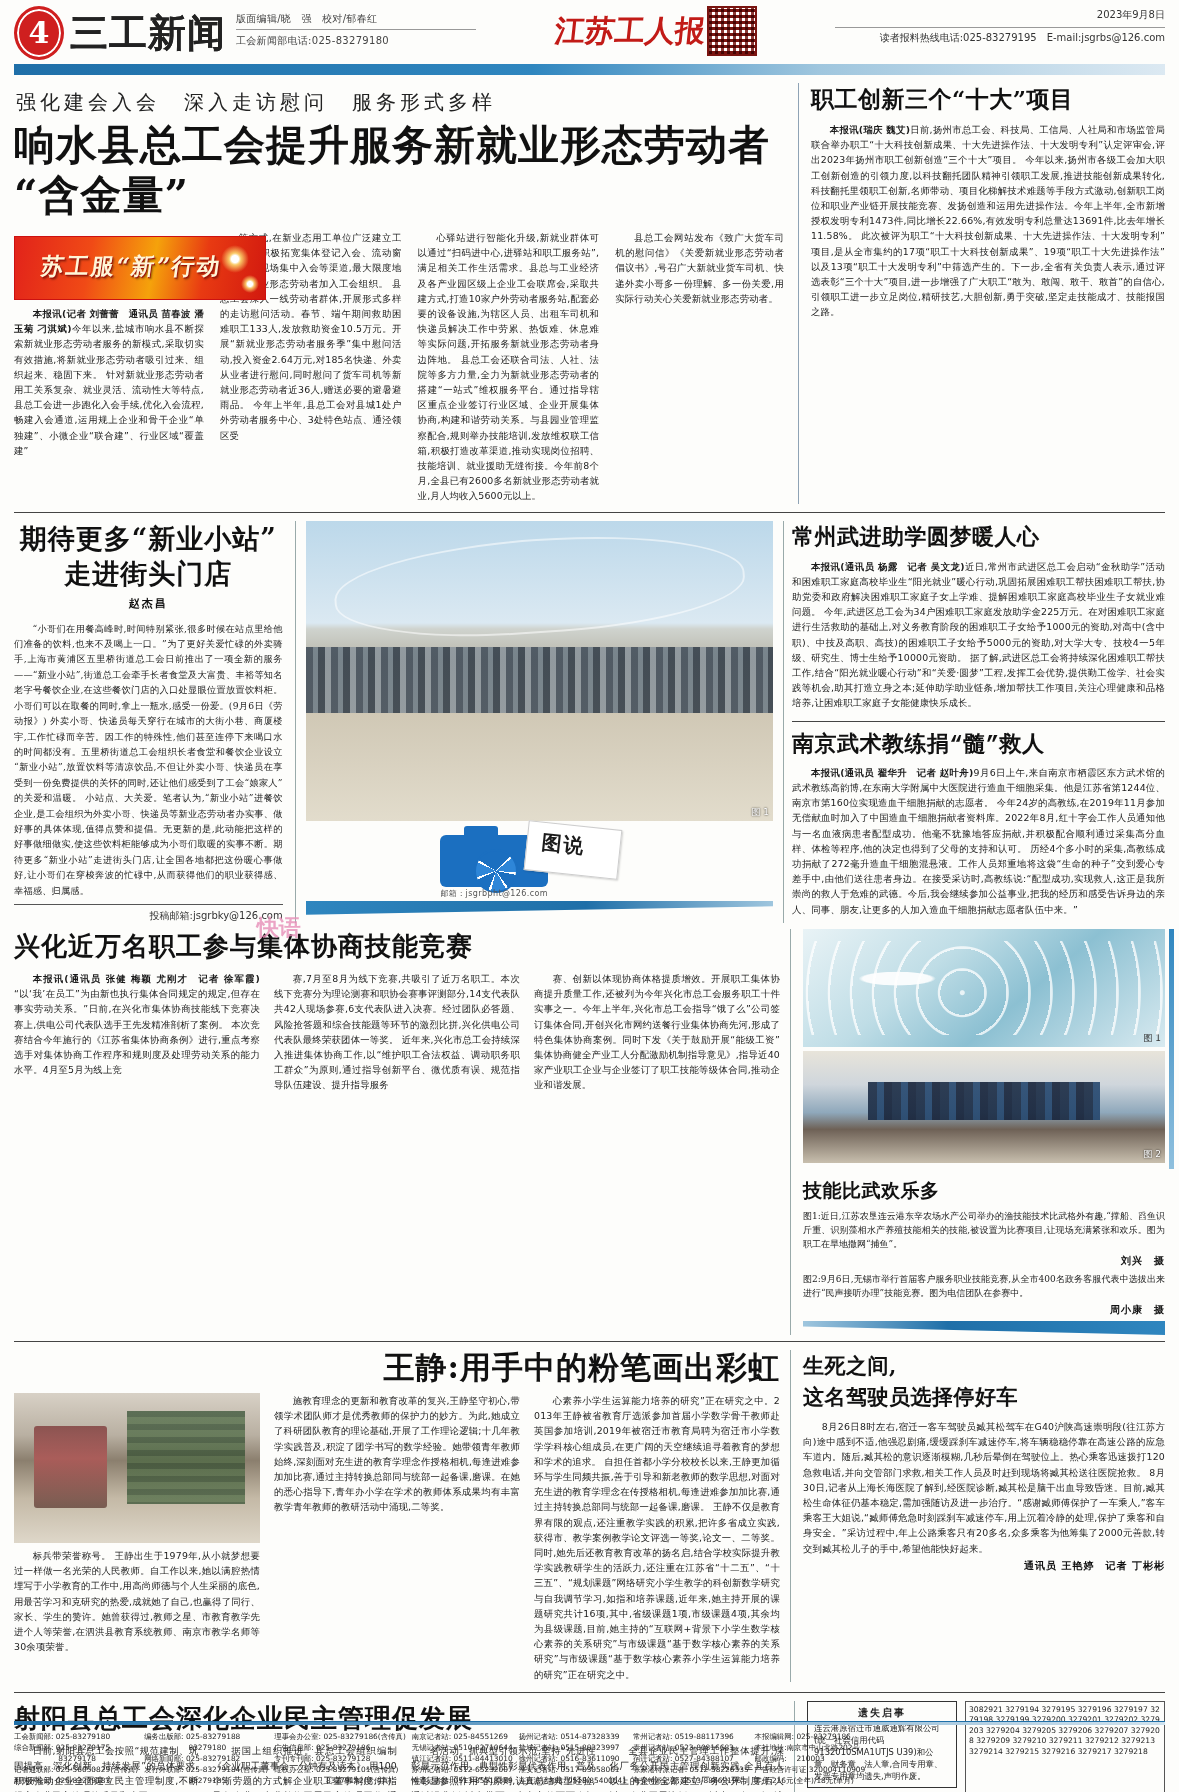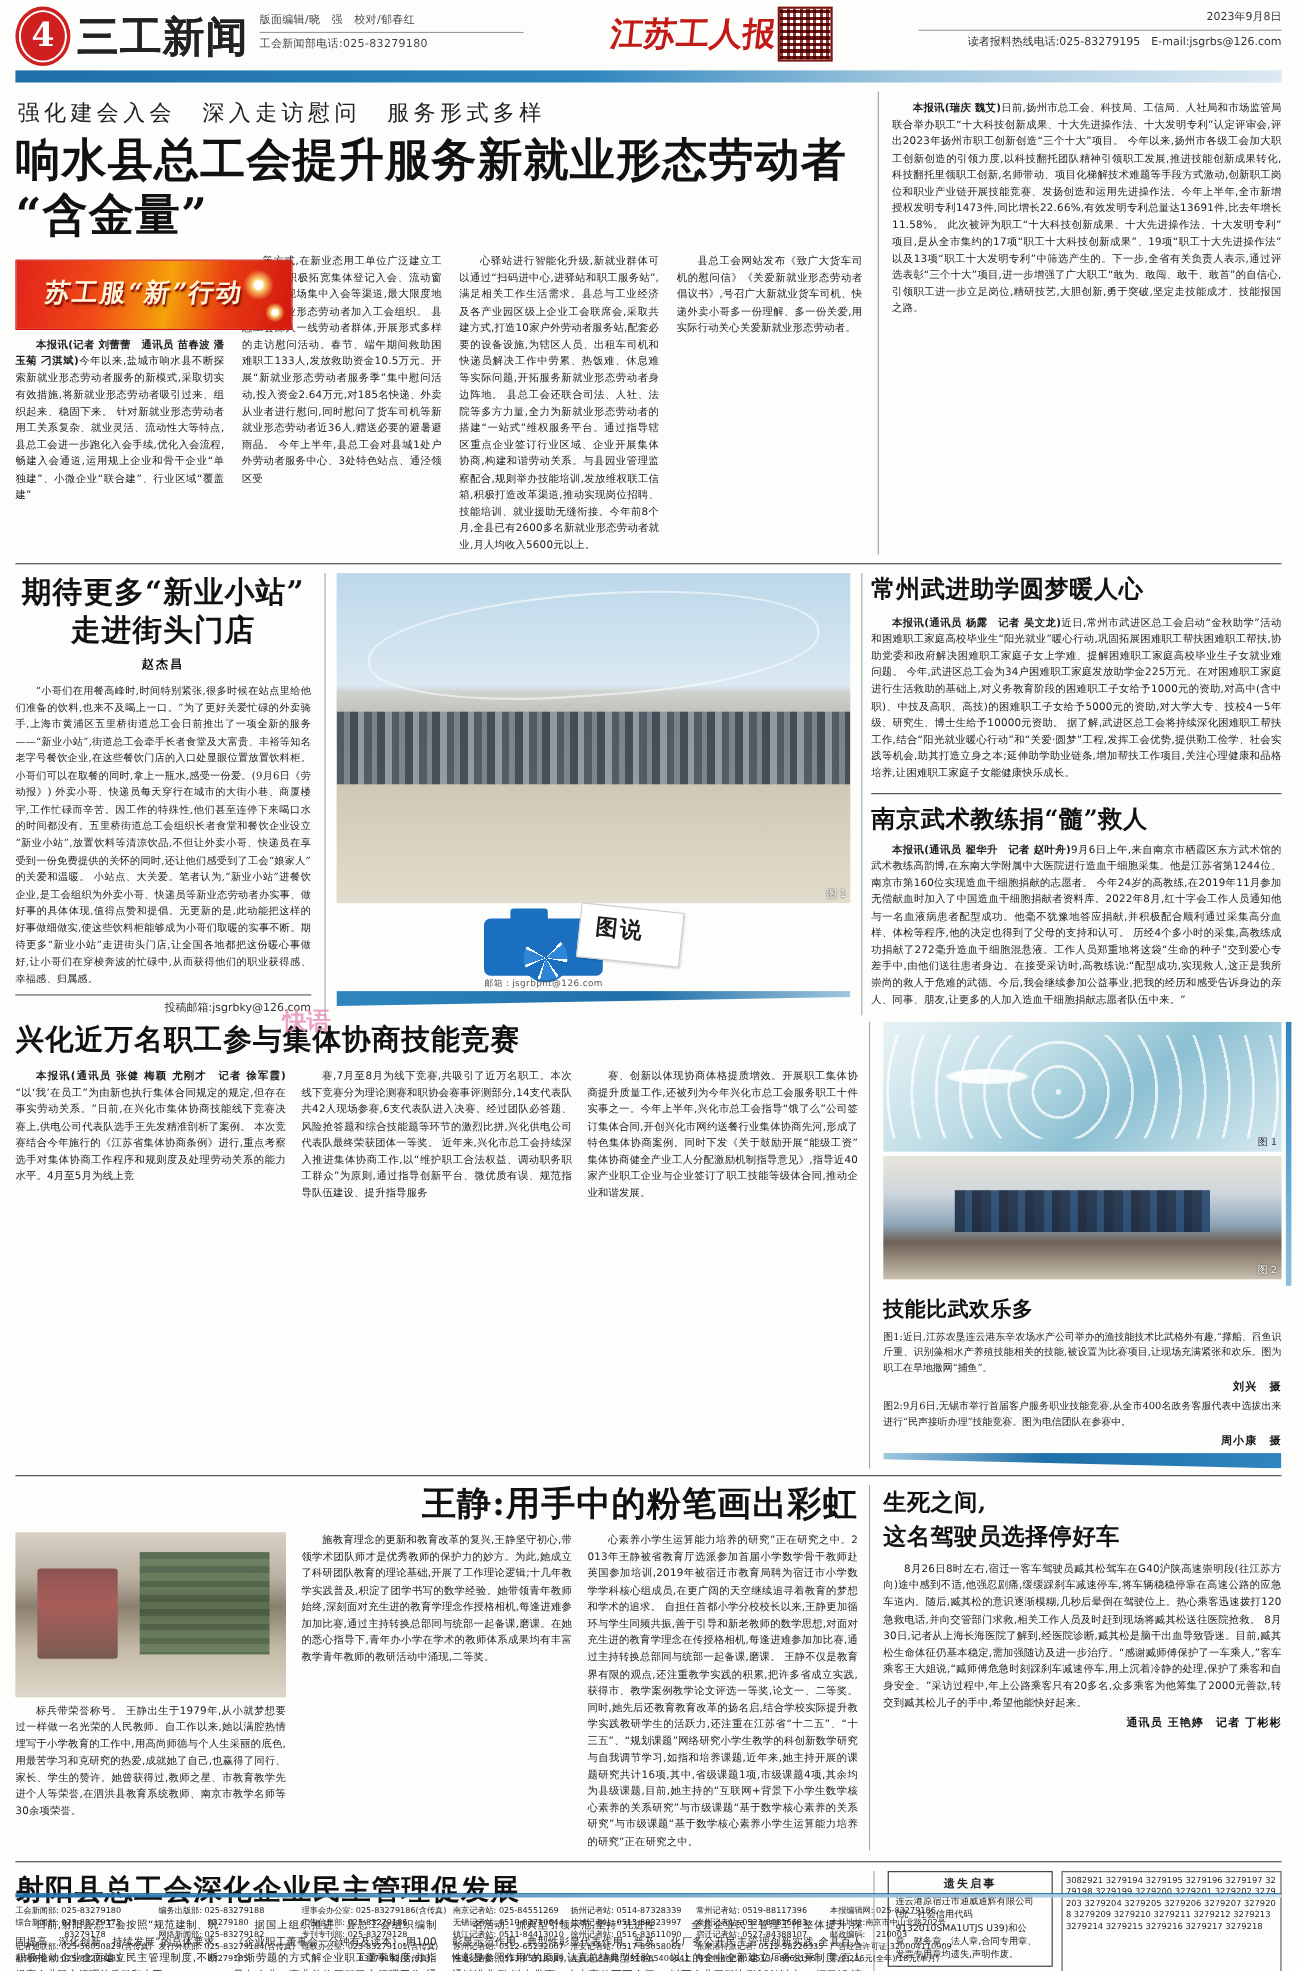--- a/index.html
+++ b/index.html
@@ -238,20 +238,21 @@
         <div style="width:185px;" class="body-text">
           <p>心驿站进行智能化升级,新就业群体可以通过“扫码进中心,进驿站和职工服务站”,满足相关工作生活需求。县总与工业经济及各产业园区级上企业工会联席会,采取共建方式,打造10家户外劳动者服务站,配套必要的设备设施,为辖区人员、出租车司机和快递员解决工作中劳累、热饭难、休息难等实际问题,开拓服务新就业形态劳动者身边阵地。 县总工会还联合司法、人社、法院等多方力量,全力为新就业形态劳动者的搭建“一站式”维权服务平台。通过指导辖区重点企业签订行业区域、企业开展集体协商,构建和谐劳动关系。与县园业管理监察配合,规则举办技能培训,发放维权联工信箱,积极打造改革渠道,推动实现岗位招聘、技能培训、就业援助无缝衔接。今年前8个月,全县已有2600多名新就业形态劳动者就业,月人均收入5600元以上。</p>
         </div>
         <div style="width:172px;" class="body-text">
           <p>县总工会网站发布《致广大货车司机的慰问信》《关爱新就业形态劳动者倡议书》,号召广大新就业货车司机、快递外卖小哥多一份理解、多一份关爱,用实际行动关心关爱新就业形态劳动者。</p>
         </div>
       </div>
     </div>
 
     <div class="top-right">
+      <h2 class="sec-head">职工创新三个“十大”项目</h2>
       <div class="body-text" style="margin-top:8px;">
         <p><b>本报讯(瑞庆 魏艾)</b><span>日前,扬州市总工会、科技局、工信局、人社局和市场监管局联合举办职工“十大科技创新成果、十大先进操作法、十大发明专利”认定评审会,评出2023年扬州市职工创新创造“三个十大”项目。 今年以来,扬州市各级工会加大职工创新创造的引领力度,以科技翻托团队精神引领职工发展,推进技能创新成果转化,科技翻托里领职工创新,名师带动、项目化梯解技术难题等手段方式激动,创新职工岗位和职业产业链开展技能竞赛、发扬创造和运用先进操作法。今年上半年,全市新增授权发明专利1473件,同比增长22.66%,有效发明专利总量达13691件,比去年增长11.58%。 此次被评为职工“十大科技创新成果、十大先进操作法、十大发明专利”项目,是从全市集约的17项“职工十大科技创新成果”、19项“职工十大先进操作法”以及13项“职工十大发明专利”中筛选产生的。下一步,全省有关负责人表示,通过评选表彰“三个十大”项目,进一步增强了广大职工“敢为、敢闯、敢干、敢首”的自信心,引领职工进一步立足岗位,精研技艺,大胆创新,勇于突破,坚定走技能成才、技能报国之路。</span></p>
       </div>
     </div>
   </div>
 
   <div class="hrule" style="margin-top:8px;"></div>
 
   <div style="display:flex;margin-top:8px;">
 
@@ -280,21 +281,21 @@
       </div>
       <div class="bluewedge"></div>
     </div>
 
     <div style="width:383px;padding-left:8px;border-left:1px solid #9aa;">
       <h2 class="sec-head" style="font-size:22px;">常州武进助学圆梦暖人心</h2>
       <div class="body-text" style="margin-top:7px;">
         <p><b>本报讯(通讯员 杨露　记者 吴文龙)</b><span>近日,常州市武进区总工会启动“金秋助学”活动和困难职工家庭高校毕业生“阳光就业”暖心行动,巩固拓展困难职工帮扶困难职工帮扶,协助党委和政府解决困难职工家庭子女上学难、提解困难职工家庭高校毕业生子女就业难问题。 今年,武进区总工会为34户困难职工家庭发放助学金225万元。在对困难职工家庭进行生活救助的基础上,对义务教育阶段的困难职工子女给予1000元的资助,对高中(含中职)、中技及高职、高技)的困难职工子女给予5000元的资助,对大学大专、技校4一5年级、研究生、博士生给予10000元资助。 据了解,武进区总工会将持续深化困难职工帮扶工作,结合“阳光就业暖心行动”和“关爱·圆梦”工程,发挥工会优势,提供勤工俭学、社会实践等机会,助其打造立身之本;延伸助学助业链条,增加帮扶工作项目,关注心理健康和品格培养,让困难职工家庭子女能健康快乐成长。</span></p>
       </div>
       <div class="hrule" style="margin:10px 0 8px 0;"></div>
-      <h2 class="sec-head" style="font-size:22px;">南京武术教练捐“髓”救人</h2>
+      <h2 class="sec-head" style="font-size:22px;font-family:Liberation Mono, monospace;">南京武术教练捐“髓”救人</h2>
       <div class="body-text" style="margin-top:4px;">
         <p><b>本报讯(通讯员 翟华升　记者 赵叶舟)</b><span>9月6日上午,来自南京市栖霞区东方武术馆的武术教练高韵博,在东南大学附属中大医院进行造血干细胞采集。他是江苏省第1244位、南京市第160位实现造血干细胞捐献的志愿者。 今年24岁的高教练,在2019年11月参加无偿献血时加入了中国造血干细胞捐献者资料库。2022年8月,红十字会工作人员通知他与一名血液病患者配型成功。他毫不犹豫地答应捐献,并积极配合顺利通过采集高分血样、体检等程序,他的决定也得到了父母的支持和认可。 历经4个多小时的采集,高教练成功捐献了272毫升造血干细胞混悬液。工作人员郑重地将这袋“生命的种子”交到爱心专差手中,由他们送往患者身边。在接受采访时,高教练说:“配型成功,实现救人,这正是我所崇尚的救人于危难的武德。今后,我会继续参加公益事业,把我的经历和感受告诉身边的亲人、同事、朋友,让更多的人加入造血干细胞捐献志愿者队伍中来。”</span></p>
       </div>
     </div>
   </div>
 
   <div style="display:flex;margin-top:6px;">
     <div style="width:770px;padding-right:10px;border-right:1px solid #9aa;">
       <h2 class="big-head" style="text-align:left;font-size:26px;">兴化近万名职工参与集体协商技能竞赛</h2>
       <div style="display:flex;gap:14px;margin-top:7px;">

